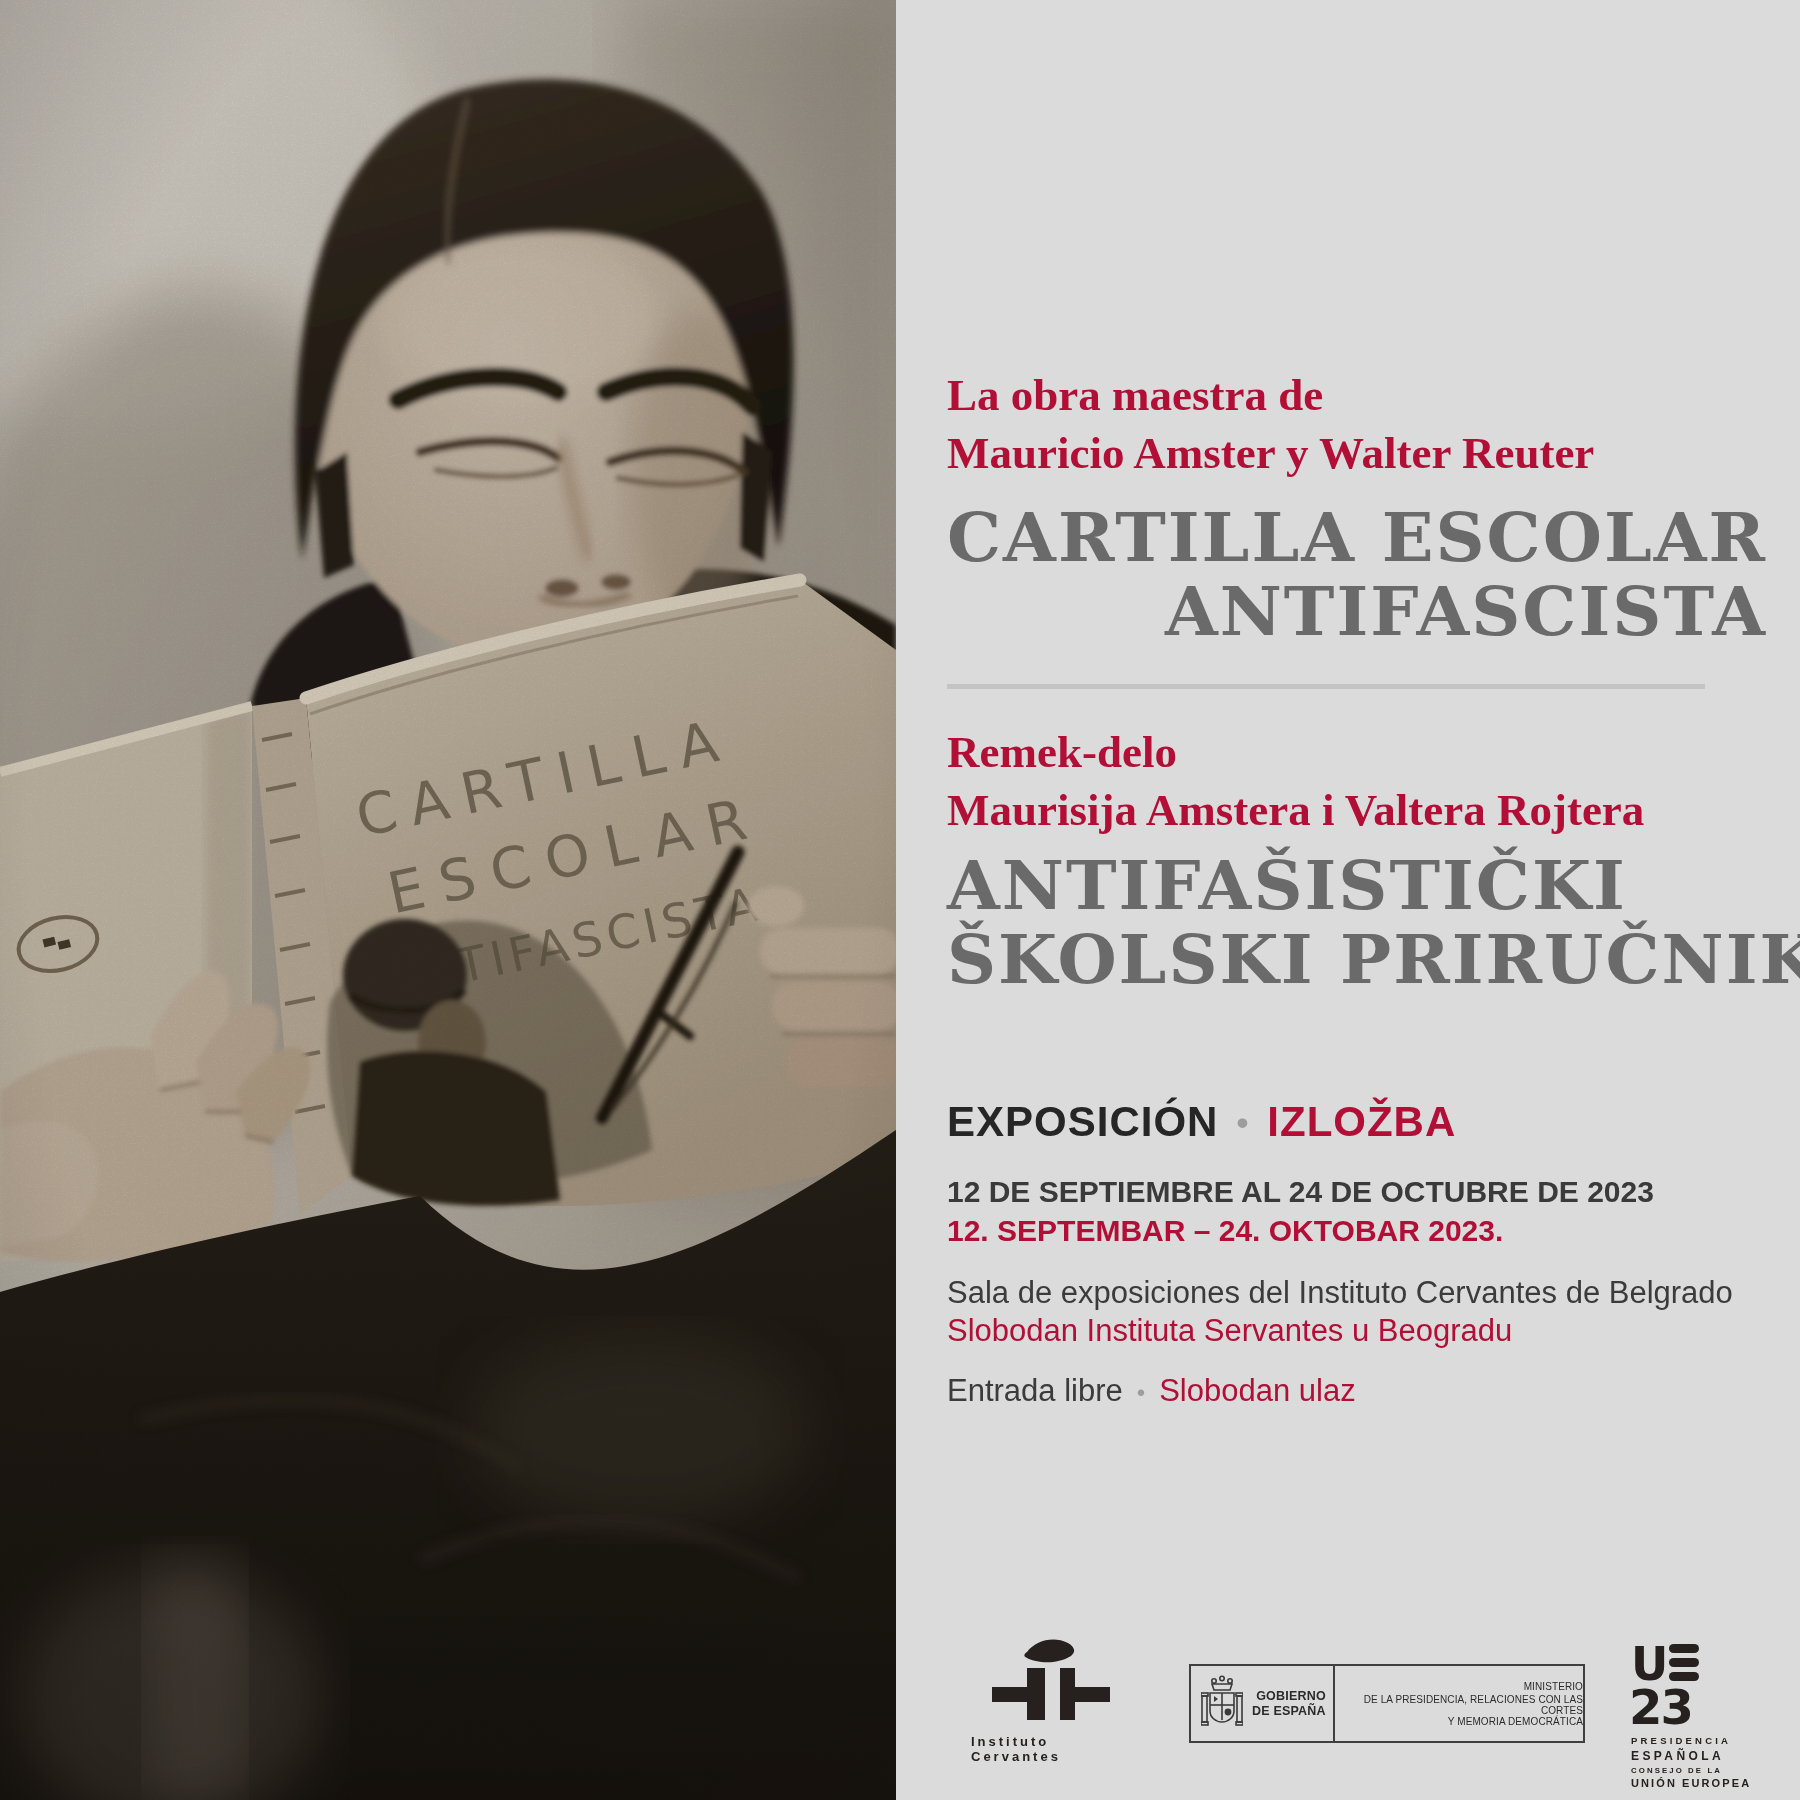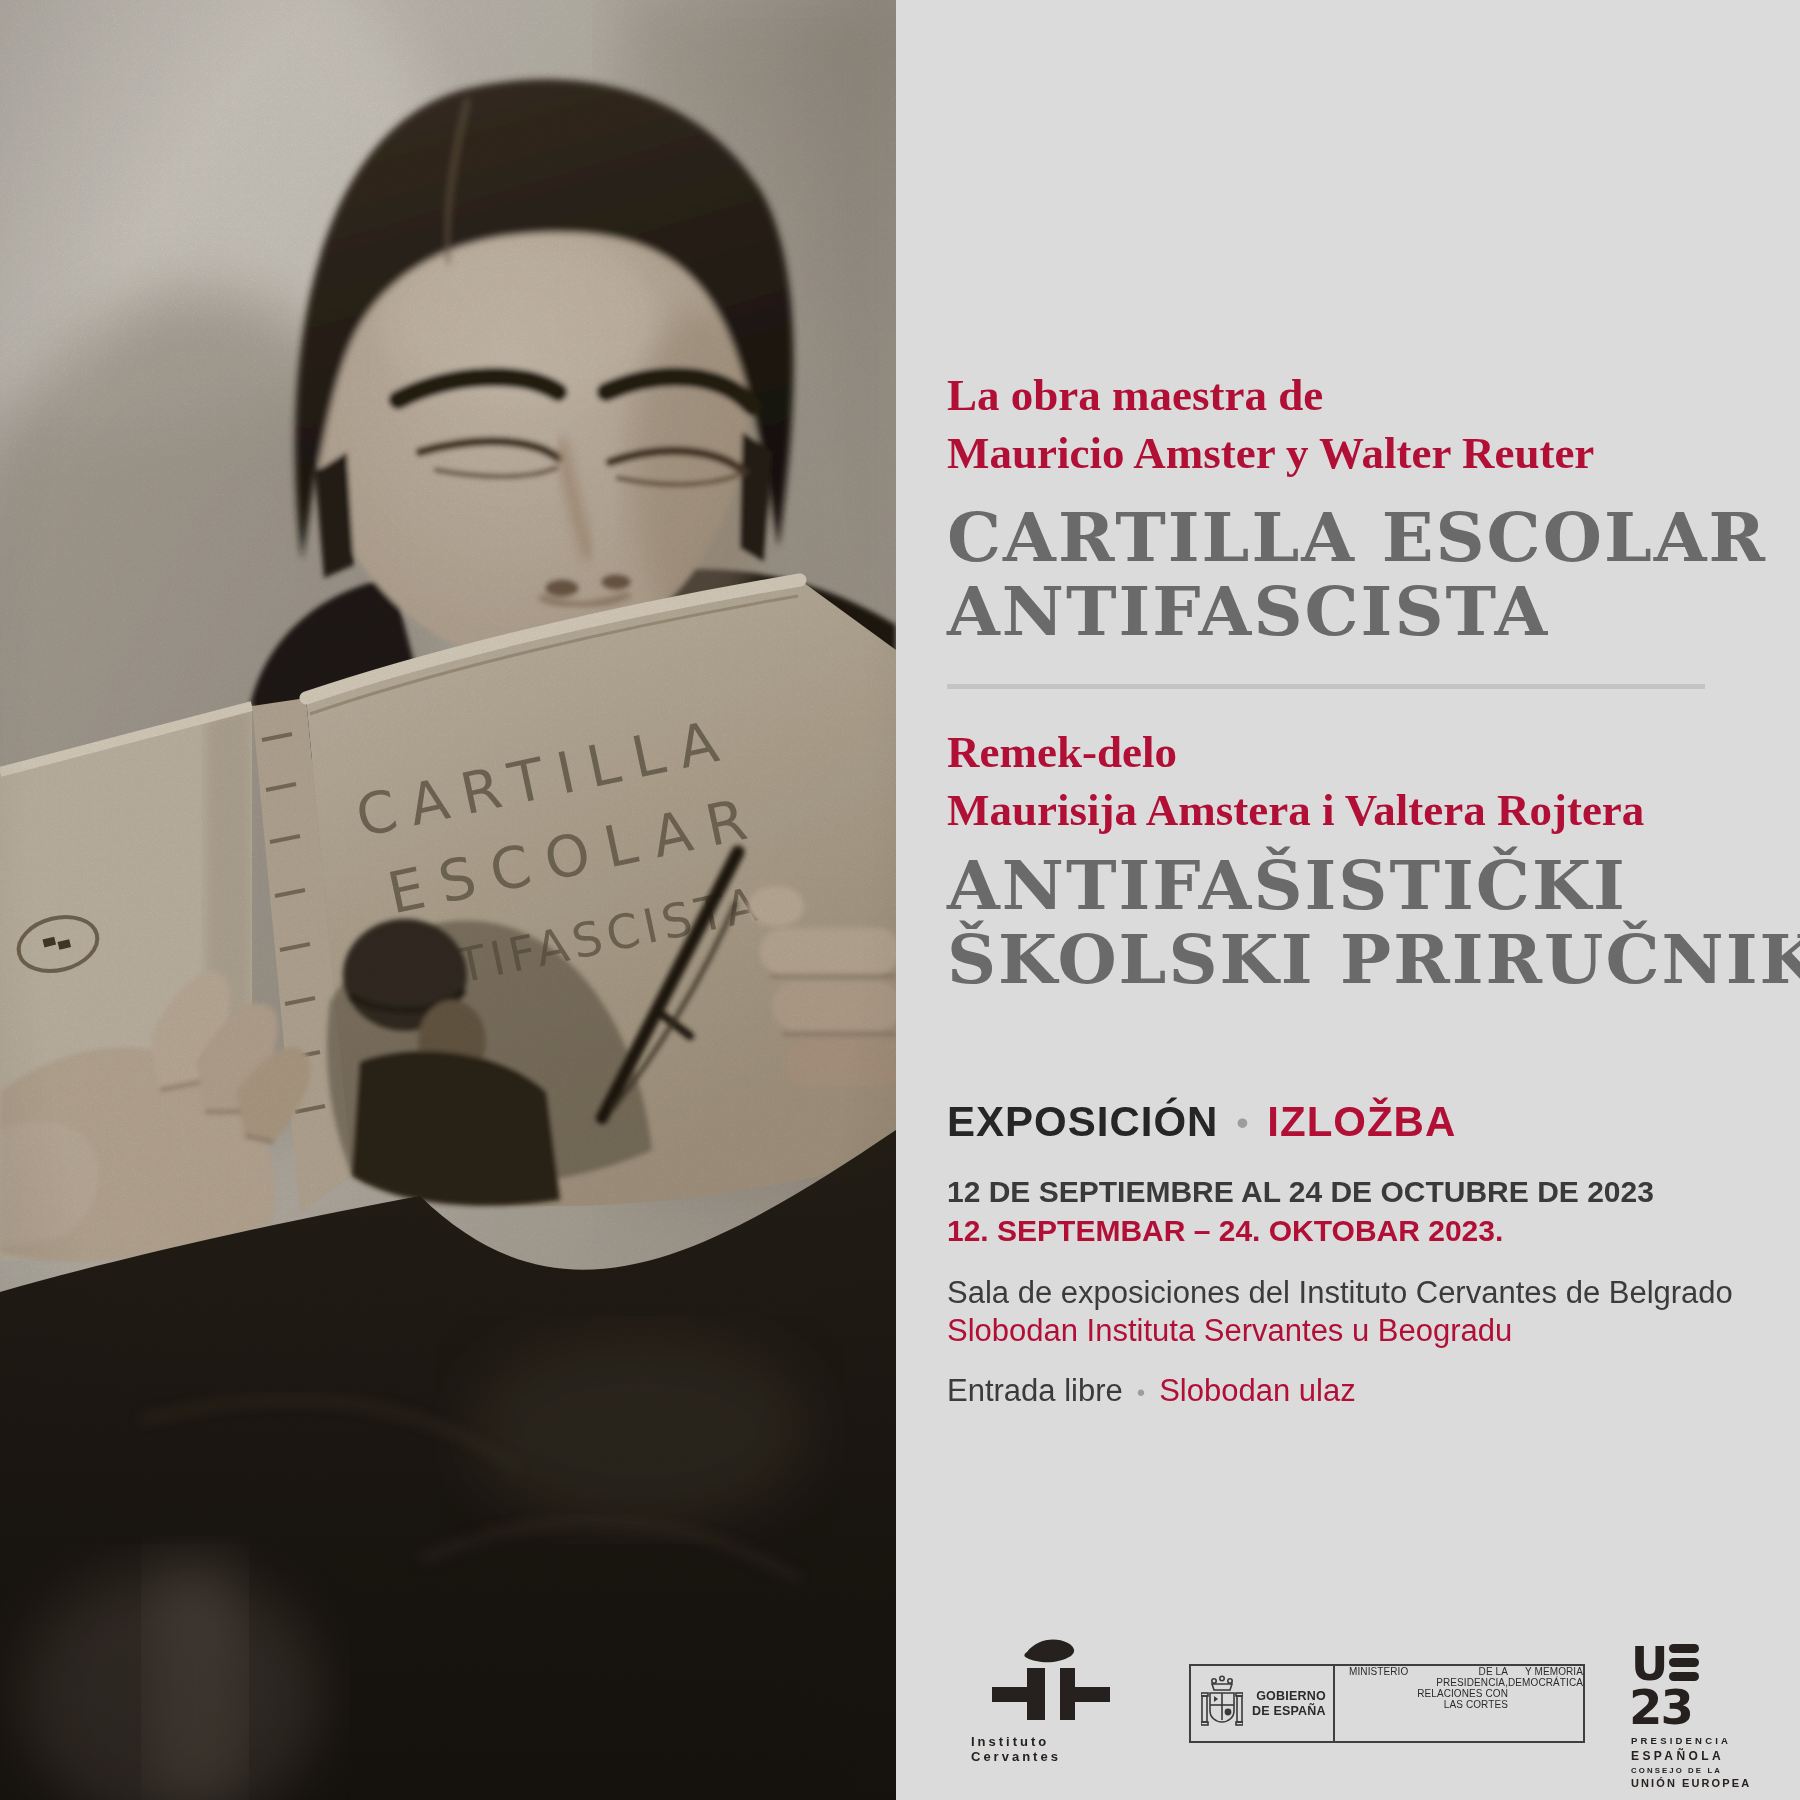--- a/index.html
+++ b/index.html
@@ -45,21 +45,21 @@
     margin-top:12px;display:flex;justify-content:space-between;width:160px;
     font-size:13px;font-weight:700;letter-spacing:3px;color:#26211e;white-space:nowrap;flex-direction:column;
   }
   .gob-box{
     display:flex;width:396px;height:79px;border:2px solid #3f3f3f;box-sizing:border-box;
     color:#2b2b2b;background:transparent;text-align:right;
   }
   .gob-left{width:144px;display:flex;align-items:center;box-sizing:border-box;
     border-right:2px solid #3f3f3f;padding-left:10px;gap:9px;}
   .gob-name{font-size:12.5px;font-weight:700;line-height:15px;letter-spacing:.2px;}
-  .gob-right{flex:1;display:flex;justify-content:center;padding-left:14px;
+  .gob-right{flex:1;display:flex;flex-direction:column;justify-content:center;padding-left:14px;
     font-size:10px;line-height:11px;letter-spacing:.1px;}
   .gob-right .m1{margin-bottom:2px;}
 
   .ue23{width:130px;color:#26211e;}
   .ue23 .glyph{display:block;}
   .ue23 .t1{margin-top:9px;font-size:9.5px;font-weight:700;letter-spacing:3.2px;white-space:nowrap;}
   .ue23 .t2{margin-top:3px;font-size:12px;font-weight:700;letter-spacing:3.4px;white-space:nowrap;}
   .ue23 .t3{margin-top:3px;font-size:7.8px;font-weight:700;letter-spacing:2.1px;white-space:nowrap;}
   .ue23 .t4{margin-top:2px;font-size:11px;font-weight:700;letter-spacing:2.1px;white-space:nowrap;}
 </style>
@@ -235,21 +235,21 @@
       <rect x="0" y="0" width="896" height="1800" filter="url(#grainF)" opacity="0.12"></rect>
     </svg>
   </div>
 
   <div class="panel">
 
     <div class="abs kicker" style="left:51px;top:318px;">
       <div>La obra maestra de</div>
       <div>Mauricio Amster y Walter Reuter</div>
     </div>
-    <div class="abs stencil" style="left:51px;top:452px;">
+    <div class="abs stencil" style="left:51px;top:452px;text-align:right;">
       <div>CARTILLA ESCOLAR</div>
       <div>ANTIFASCISTA</div>
     </div>
 
     <div class="abs divider" style="left:51px;top:636px;width:758px;"></div>
 
     <div class="abs kicker" style="left:51px;top:675px;">
       <div>Remek-delo</div>
       <div>Maurisija Amstera i Valtera Rojtera</div>
     </div>

